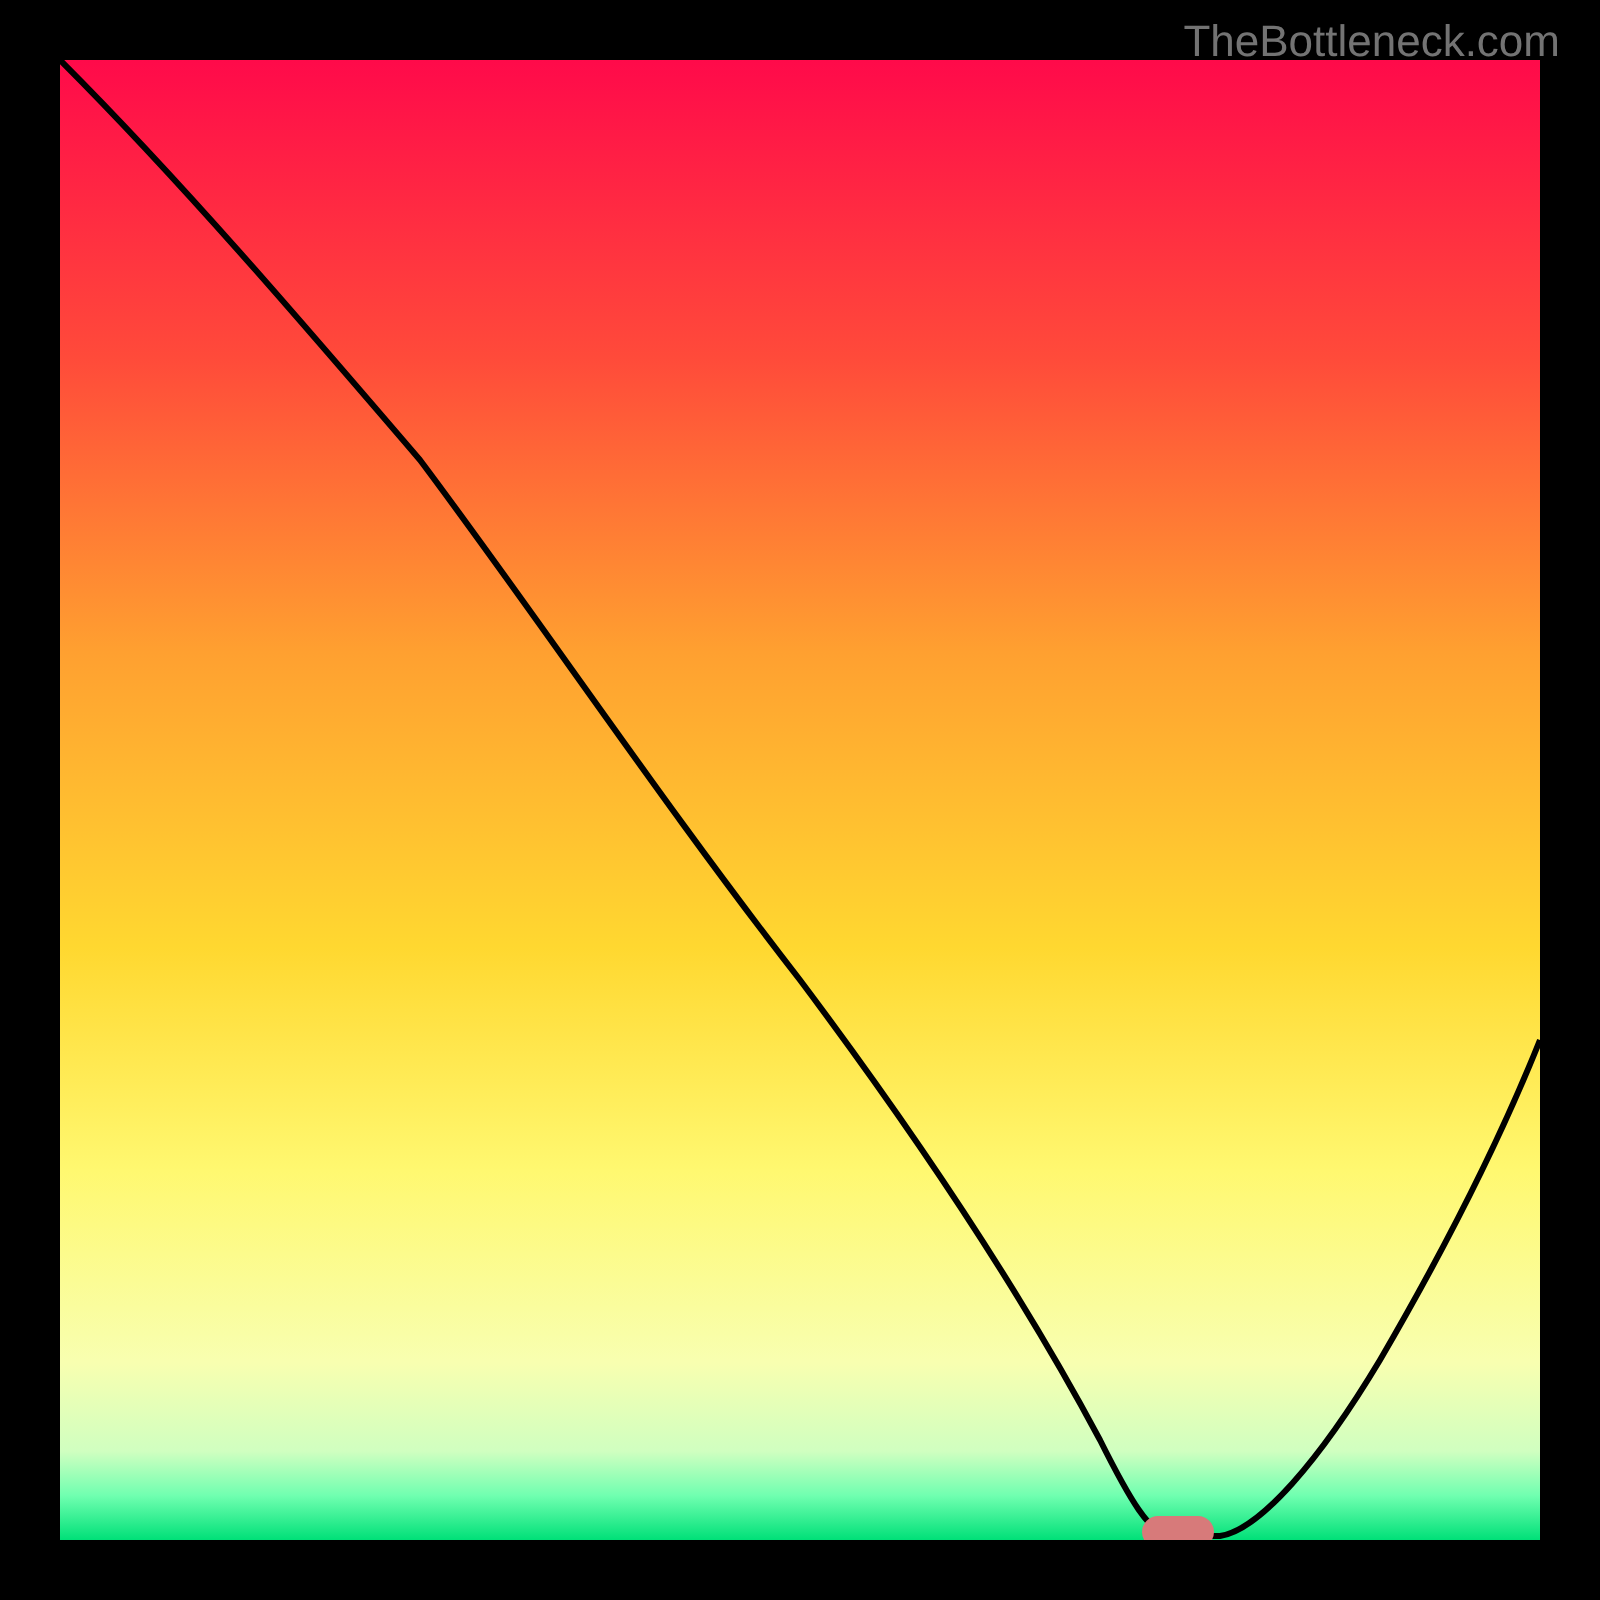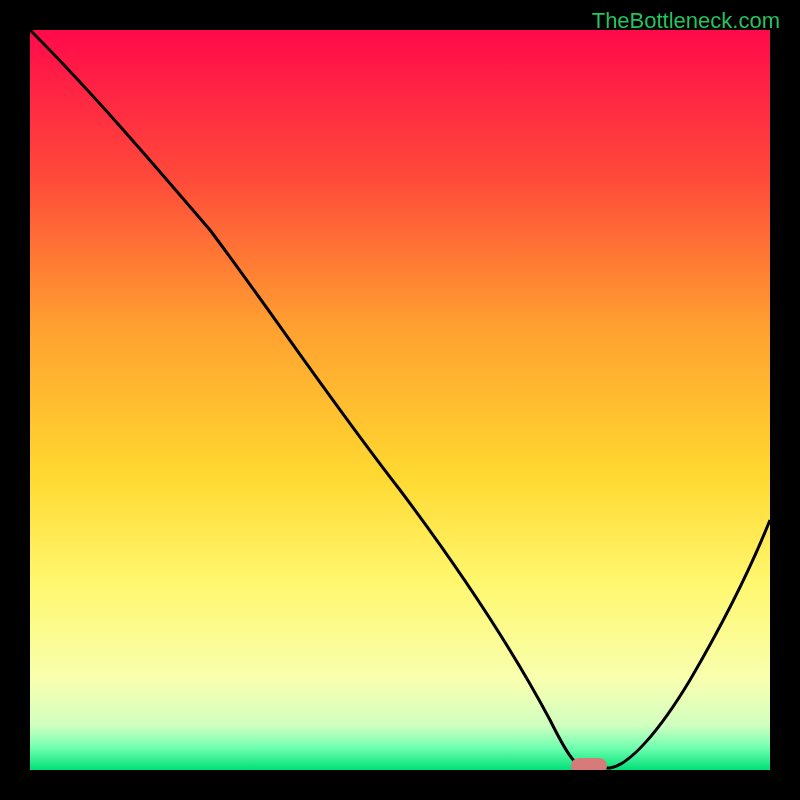--- a/index.html
+++ b/index.html
@@ -13,21 +13,21 @@
       height: 800px;
       background: #000;
       position: relative;
       overflow: hidden;
     }
     
     .watermark {
       position: absolute;
       top: 8px;
       right: 20px;
-      color: #22c55e;
+      color: #737373;
       font-family: Arial, sans-serif;
       font-size: 22px;
       z-index: 100;
     }
     
     .chart-area {
       position: absolute;
       left: 30px;
       top: 30px;
       width: 740px;

